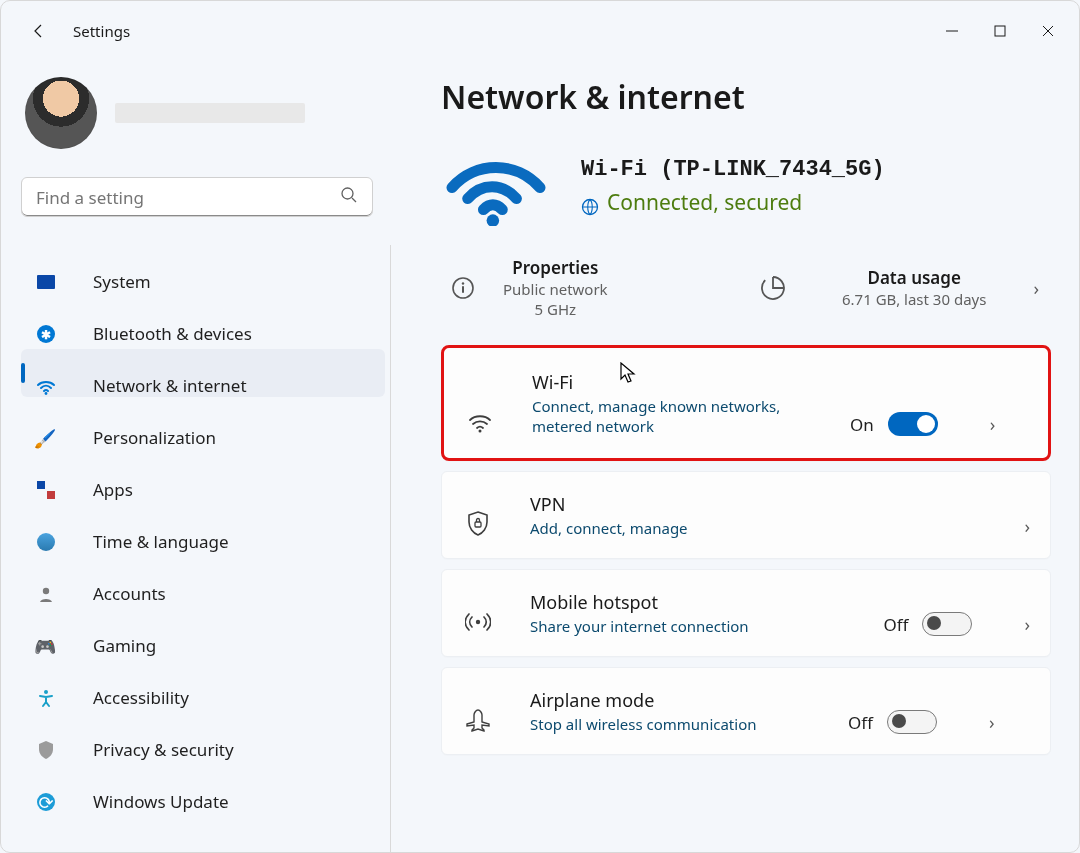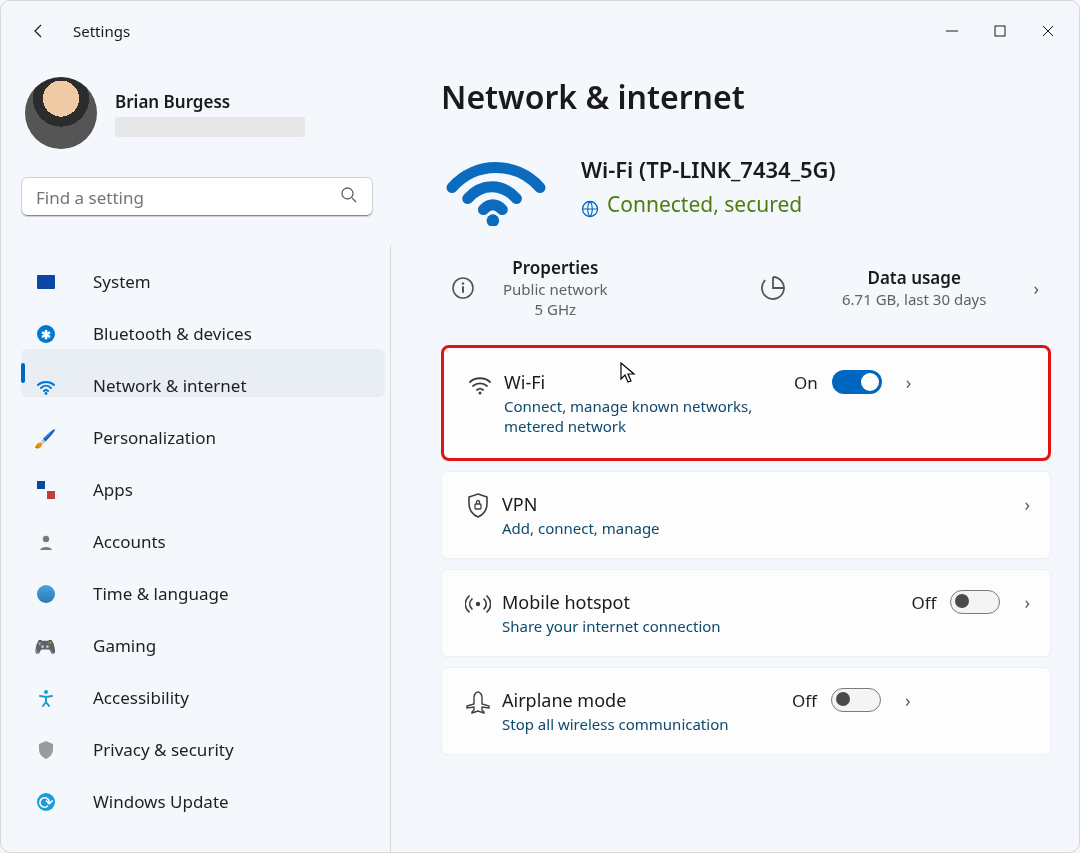--- a/index.html
+++ b/index.html
@@ -35,33 +35,33 @@
   .nav-item.selected::before { content: ""; position: absolute; left: 0; top: 14px; bottom: 14px; width: 4px; background: #0067c0; border-radius: 2px; }
   .nav-icon { width: 22px; height: 22px; display: flex; align-items: center; justify-content: center; font-size: 18px; }
   .nav-divider { border-right: 1px solid #d9d9d9; position: absolute; right: 0; top: 0; bottom: 0; }
 
   
   .main { flex: 1; padding: 14px 28px 0 44px; overflow: hidden; position: relative; }
   .page-title { font-size: 32px; font-weight: 600; margin-bottom: 28px; }
 
   .hero { display: flex; align-items: center; gap: 30px; margin-bottom: 28px; }
   .hero .wifi-hero-icon { width: 110px; height: 80px; }
-  .hero-title { font-size: 22px; font-weight: 600; margin-bottom: 6px; }
+  .hero-title { font-size: 22px; font-weight: 600; margin-bottom: 6px; font-family: Liberation Mono, monospace; }
   .hero-status { display: flex; align-items: flex-end; gap: 8px; color: #4d7c0f; font-size: 21px; }
   .globe-icon { color: #0067c0; width:18px; height:18px; }
 
   .info-row { display: flex; gap: 10px; margin-bottom: 24px; }
   .info-card { flex: 1; display: flex; align-items: center; gap: 18px; padding: 2px 12px 2px 0; border-radius: 6px; text-align: center; }
   .info-icon { width: 44px; height: 44px; display: flex; align-items: center; justify-content: center; color: #444; }
   .info-text .t { font-size: 17px; font-weight: 600; }
   .info-text .s { font-size: 15px; color: #616161; }
   .chev { color: #5a5a5a; font-size: 18px; }
 
   .settings-list { display:flex; flex-direction:column; gap: 10px; }
-  .setting-card { background: #fdfdfd; border: 1px solid #eceff3; border-radius: 6px; padding: 20px 20px 20px 22px; display: flex; align-items: flex-start; gap: 10px; box-shadow: 0 1px 0 rgba(0,0,0,.01); }
+  .setting-card { background: #fdfdfd; border: 1px solid #eceff3; border-radius: 6px; padding: 20px 20px 20px 22px; display: flex; align-items: flex-end; gap: 38px; box-shadow: 0 1px 0 rgba(0,0,0,.01); }
   .setting-card.highlight { border: 3px solid #e11313; border-radius: 8px; padding: 22px 20px 22px 22px; }
   .card-icon { width: 28px; height: 28px; display: flex; align-items: center; justify-content: center; color: #3e3e3e; }
   .card-body { flex: 1; }
   .card-title { font-size: 18px; font-weight: 400; }
   .card-sub { font-size: 15px; color: #0c4a6e; margin-top: 2px; }
   .toggle-wrap { display: flex; align-items: center; gap: 14px; }
   .toggle-label { font-size: 17px; color: #1f1f1f; }
   .toggle { width: 50px; height: 24px; border-radius: 12px; display: inline-block; position: relative; }
   .toggle.on { background: #0067c0; }
   .toggle.on::after { content:""; width: 18px; height: 18px; background: #fff; border-radius: 50%; position: absolute; right: 3px; top: 3px; }
@@ -115,21 +115,20 @@
         </div>
     </div>
   </div>
 
   <div class="body">
 
     <div class="sidebar">
       <div class="profile">
         <div class="avatar"></div>
         <div class="profile-text">
-          <div class="profile-name">Brian Burgess</div>
           <div class="profile-email"></div>
         </div>
       </div>
 
       <div class="searchbox">
         <input placeholder="Find a setting" style="">
         <span class="sicon">
           <svg width="18" height="18" viewBox="0 0 18 18">
               <circle cx="7.5" cy="7.5" r="5.5" fill="none" stroke="#606060" stroke-width="1.3"></circle>
               <line x1="12" y1="12" x2="16" y2="16" stroke="#606060" stroke-width="1.3"></line>
@@ -170,34 +169,34 @@
         </div>
 
         <div class="nav-item">
           <span class="nav-icon">
               <span class="ic-apps"></span>
             </span>
           <span>Apps</span>
         </div>
 
         <div class="nav-item">
+          <span class="nav-icon">
+              <span class="ic-time"></span>
+            </span>
+          <span>Time &amp; language</span>
+        </div>
+
+        <div class="nav-item">
           <span class="nav-icon ic-acc">
             <svg width="18" height="18" viewBox="0 0 18 18">
                 <circle cx="9" cy="6" r="3.2" fill="#7a7a7a"></circle>
                 <path d="M3 17c1-4 11-4 12 0" fill="#7a7a7a"></path>
               </svg>
           </span>
           <span>Accounts</span>
-        </div>
-
-        <div class="nav-item">
-          <span class="nav-icon">
-              <span class="ic-time"></span>
-            </span>
-          <span>Time &amp; language</span>
         </div>
 
         <div class="nav-item">
           <span class="nav-icon ic-game">🎮</span>
           <span>Gaming</span>
         </div>
 
         <div class="nav-item">
           <span class="nav-icon ic-access">
             <svg width="20" height="20" viewBox="0 0 20 20">

